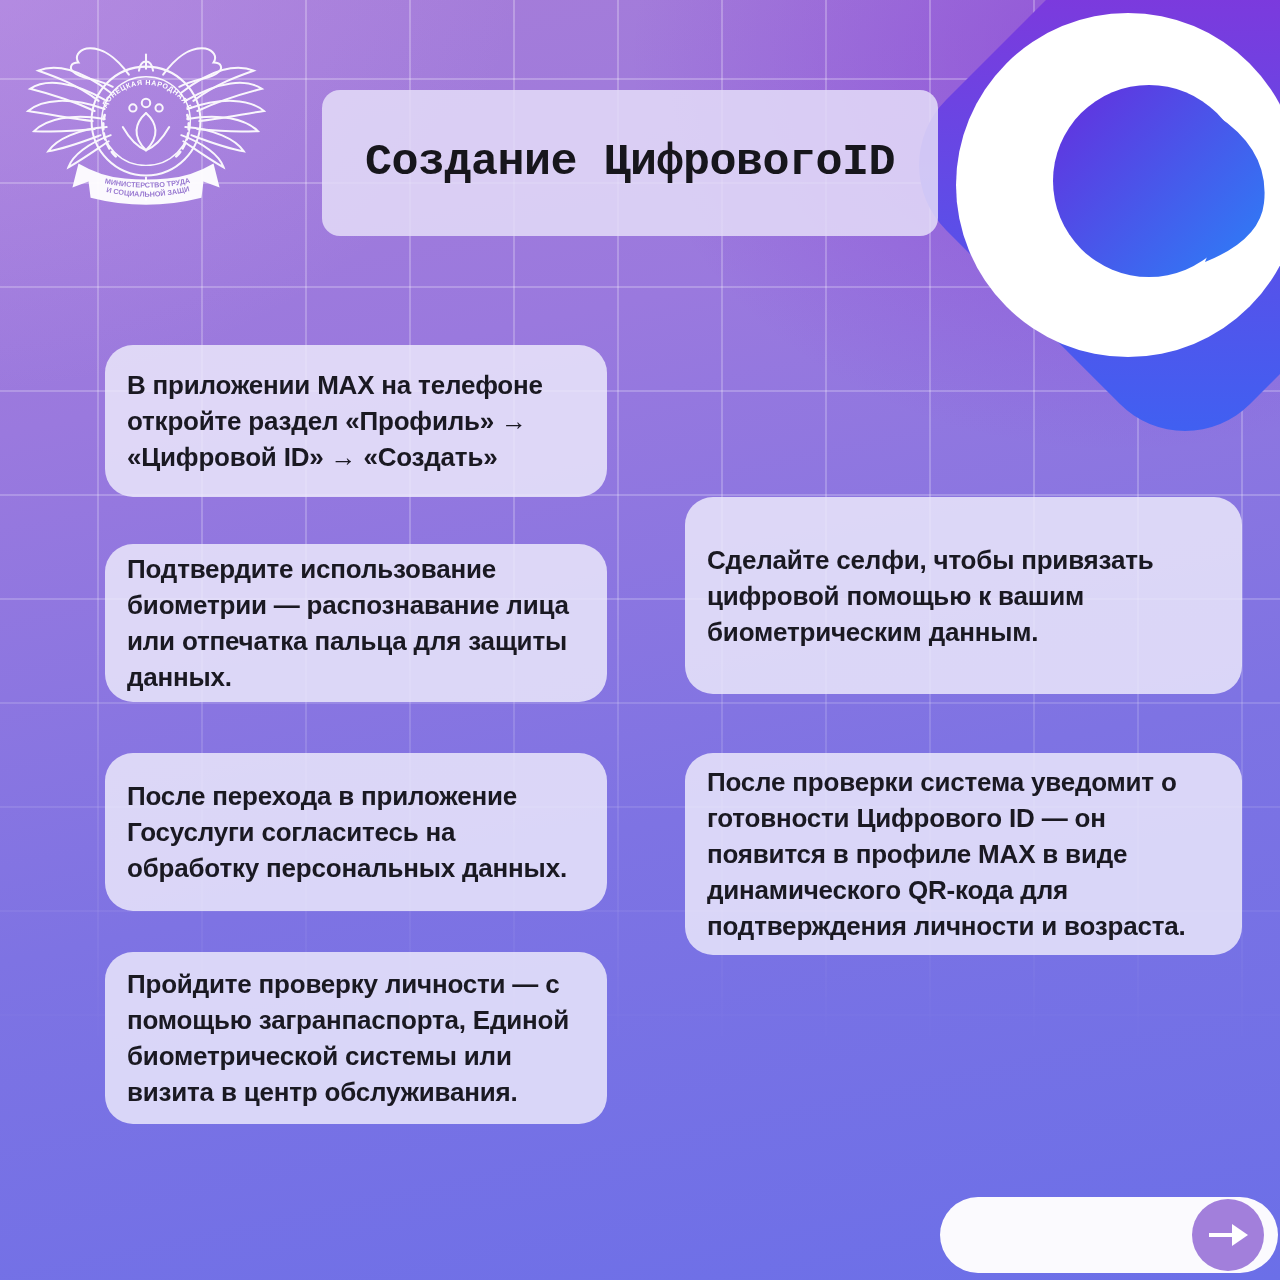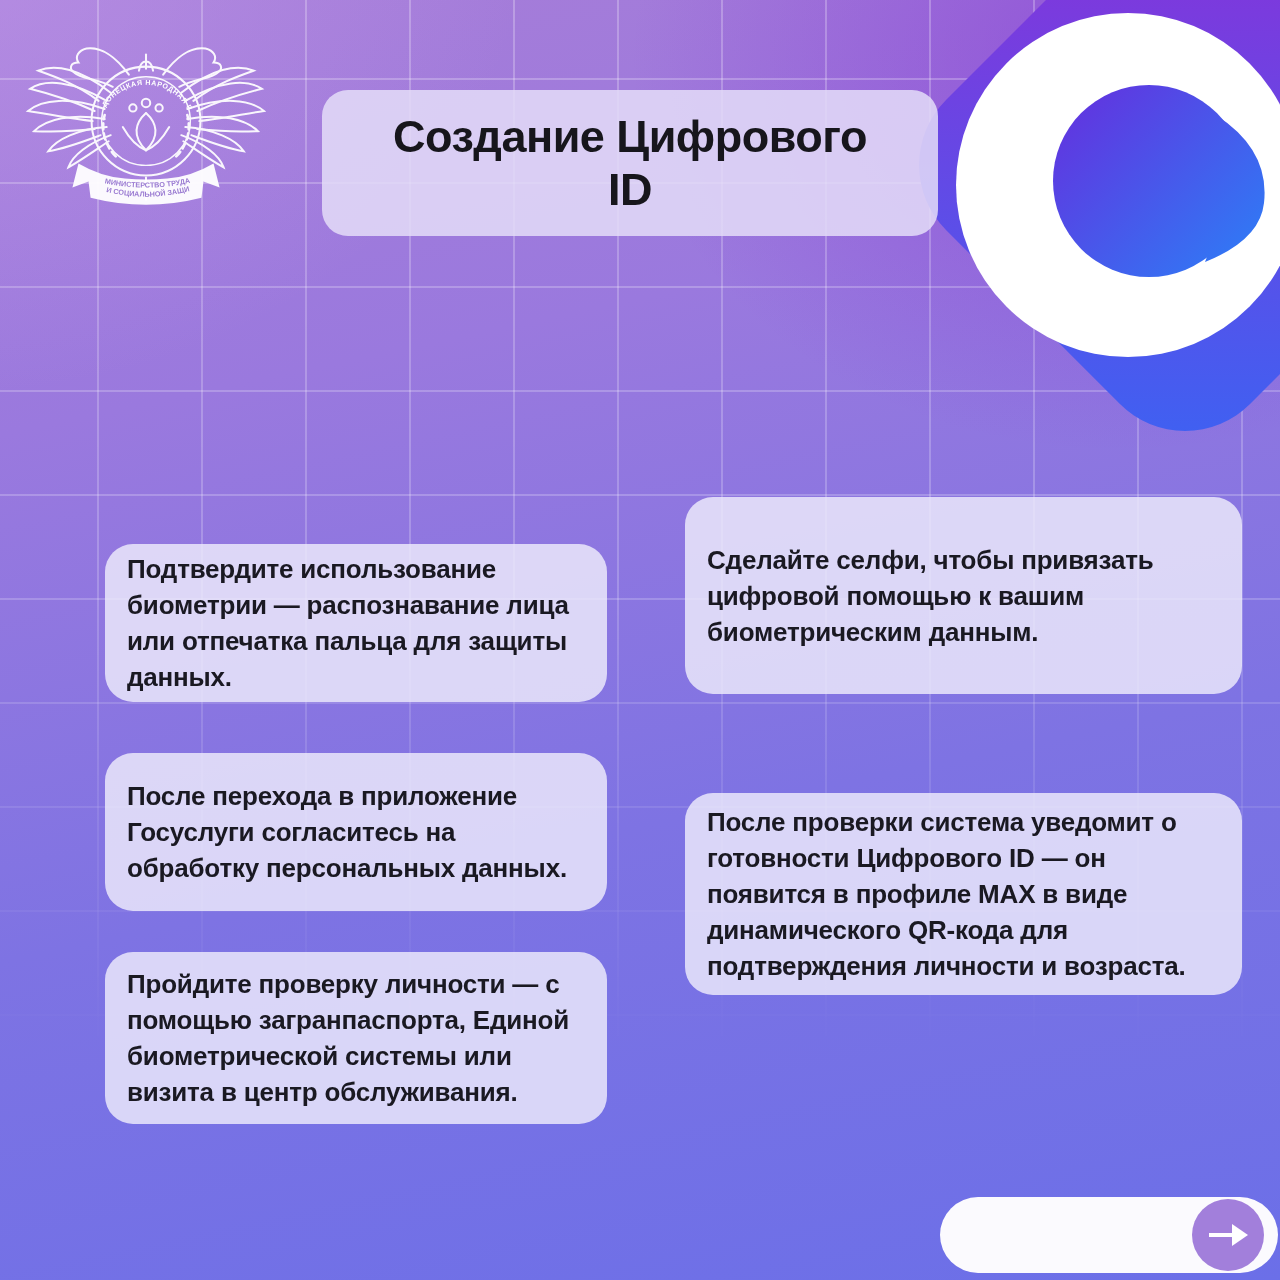--- a/index.html
+++ b/index.html
@@ -23,43 +23,43 @@
     background-size: 104px 104px;
     background-position: -7px -26px;
     -webkit-mask-image: linear-gradient(to bottom, #000 0%, rgba(0,0,0,0.85) 45%, rgba(0,0,0,0.35) 65%, transparent 82%);
     mask-image: linear-gradient(to bottom, #000 0%, rgba(0,0,0,0.85) 45%, rgba(0,0,0,0.35) 65%, transparent 82%);
   }
   .max-logo { position: absolute; left: 860px; top: 0; width: 420px; height: 470px; }
   .emblem { position: absolute; left: 20px; top: 8px; width: 252px; height: 212px; }
   .title-card {
     position: absolute; left: 322px; top: 90px; width: 616px; height: 146px;
     background: rgba(228,221,248,0.85);
-    border-radius: 26px;
-    display: flex; flex-direction: column; align-items: center; justify-content: center;
+    border-radius: 18px;
+    display: flex; flex-direction: row; align-items: center; justify-content: center;
     color: #17161c; font-weight: 800; font-size: 45px; line-height: 1.18;
-    text-align: center; letter-spacing: -0.5px;
+    text-align: center; letter-spacing: -0.5px; font-family: Liberation Mono, monospace;
   }
   .card {
     position: absolute;
     background: rgba(237,234,251,0.83);
     border-radius: 28px;
     display: flex; align-items: center;
     padding: 0 22px;
     box-sizing: border-box;
     color: #1a1922; font-weight: 700; font-size: 26px; line-height: 36px;
     letter-spacing: -0.2px;
   }
   .col-left  { left: 105px; width: 502px; }
   .col-right { left: 685px; width: 557px; }
   .c1 { top: 345px; height: 152px; }
   .c2 { top: 544px; height: 158px; }
   .c3 { top: 753px; height: 158px; }
   .c4 { top: 952px; height: 172px; }
   .r1 { top: 497px; height: 197px; }
-  .r2 { top: 793px; height: 202px; }
+  .r2 { top: 753px; height: 202px; }
   .next-pill {
     position: absolute; left: 940px; top: 1197px; width: 338px; height: 76px;
     background: #fbfafe; border-radius: 38px;
   }
   .next-circle {
     position: absolute; left: 252px; top: 2px; width: 72px; height: 72px;
     border-radius: 50%;
     background: #a27fdb;
     display: flex; align-items: center; justify-content: center;
     cursor: pointer;
@@ -159,20 +159,23 @@
         <textPath href="#ribBot" startOffset="6%">И СОЦИАЛЬНОЙ ЗАЩИТЫ</textPath>
       </text>
     </g>
   </svg>
 
   <div class="title-card">
     <div>Создание Цифрового</div>
     <div>ID</div>
   </div>
 
+  <div class="card col-left c1">
+    <span>В приложении MAX на телефоне откройте раздел «Профиль» → «Цифровой ID» → «Создать»</span>
+  </div>
   <div class="card col-left c2">
     <span>Подтвердите использование биометрии — распознавание лица или отпечатка пальца для защиты данных.</span>
   </div>
   <div class="card col-left c4">
     <span>Пройдите проверку личности — с помощью загранпаспорта, Единой биометрической системы или визита в центр обслуживания.</span>
   </div>
   <div class="card col-left c3">
     <span>После перехода в приложение Госуслуги согласитесь на обработку персональных данных.</span>
   </div>
 

